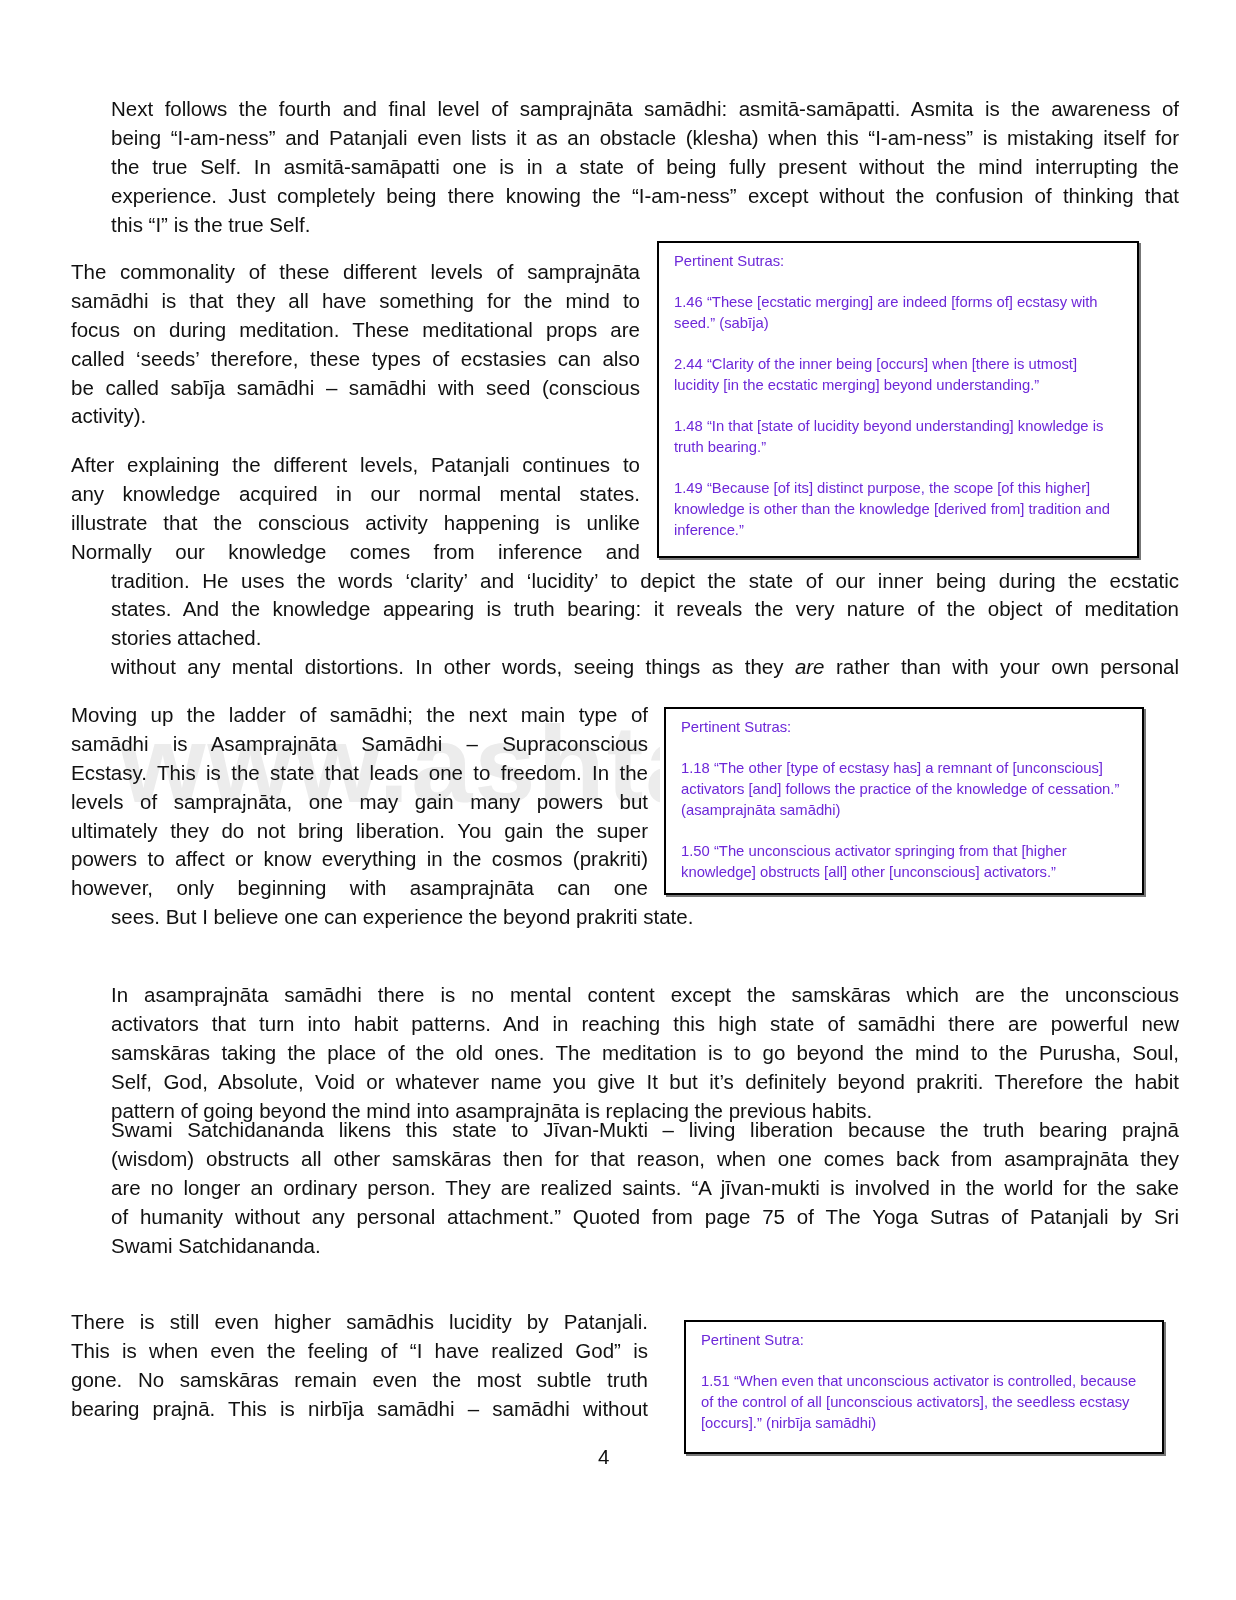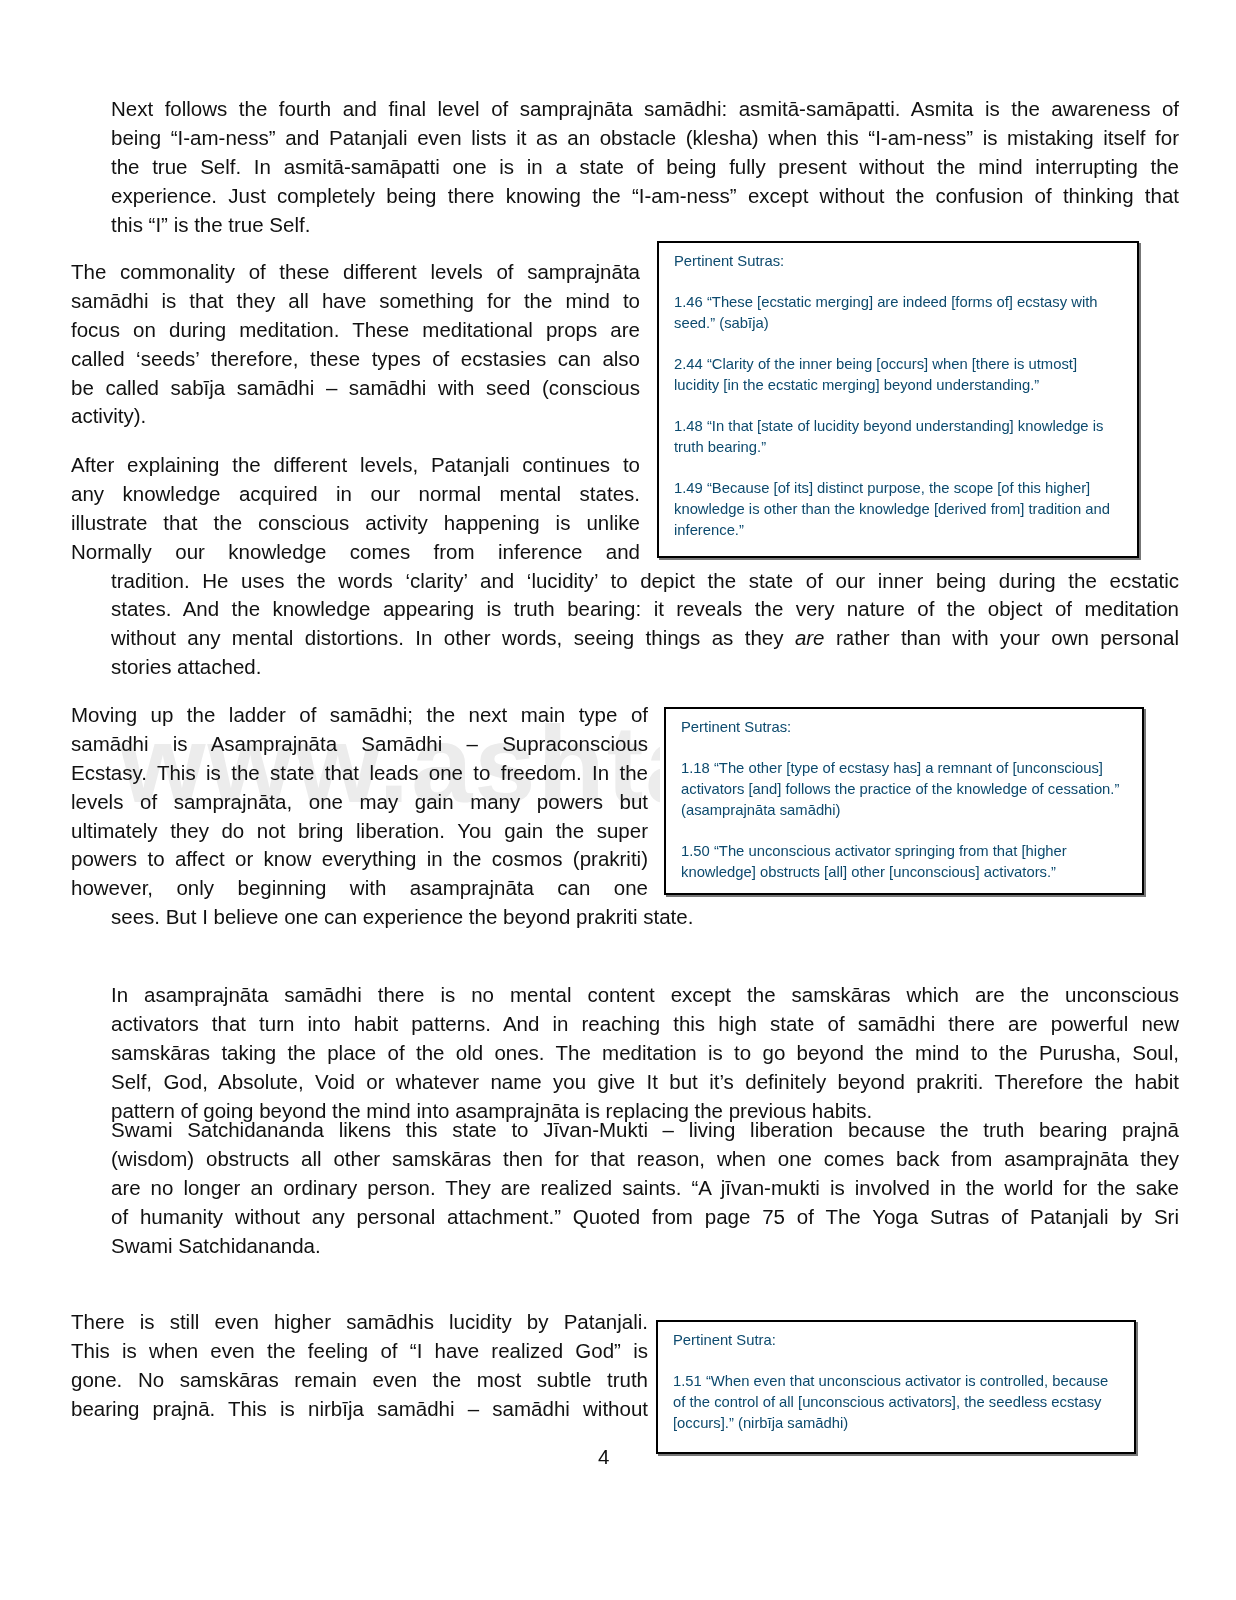--- a/index.html
+++ b/index.html
@@ -19,21 +19,21 @@
     position: absolute; left: 71px; font-size: 20.5px; line-height: 28.9px;
     text-align: justify; z-index: 1; margin: 0;
   }
   .p.full { width: 1068px; margin-left: 40px; }
   .p .ln { display: block; text-align: justify; text-align-last: justify; height: 28.9px; white-space: nowrap; }
   .p .ln.last { text-align-last: left; }
   .box {
     position: absolute; border: 2.5px solid #000; background: #fff;
     box-shadow: 2px 2px 0 #777; z-index: 2;
     font-family: "Liberation Sans", sans-serif; font-size: 14.8px; line-height: 21px;
-    color: #0c4a6e; padding: 8px 14px 10px 15px; box-sizing: border-box;
+    color: #6d28d9; padding: 8px 14px 10px 15px; box-sizing: border-box;
   }
   .box .hdr { margin-bottom: 20px; }
   .box .sutra { margin-bottom: 20px; }
   .box .sutra:last-child { margin-bottom: 0; }
   .pagenum {
     position: absolute; left: 598px; top: 1445px; font-size: 20.5px; z-index: 1;
   }
   em { font-style: italic; }
 </style>
 </head>
@@ -62,22 +62,22 @@
 
   <div class="p" style="top:451px; width:569px;">
     <span class="ln">After explaining the different levels, Patanjali continues to</span>
     <span class="ln">any knowledge acquired in our normal mental states.</span>
     <span class="ln">illustrate that the conscious activity happening is unlike</span>
     <span class="ln">Normally our knowledge comes from inference and</span>
   </div>
   <div class="p full" style="top:566.6px;">
     <span class="ln">tradition.  He uses the words ‘clarity’ and ‘lucidity’ to depict the state of our inner being during the ecstatic</span>
     <span class="ln">states.  And the knowledge appearing is truth bearing: it reveals the very nature of the object of meditation</span>
+    <span class="ln last">stories attached.</span>
     <span class="ln"><span>without any mental distortions.  In other words, seeing things as they </span><em>are</em><span> rather than with your own personal</span></span>
-    <span class="ln last">stories attached.</span>
   </div>
 
   <div class="p" style="top:701px; width:577px;">
     <span class="ln">Moving up the ladder of samādhi; the next main type of</span>
     <span class="ln">samādhi is Asamprajnāta Samādhi – Supraconscious</span>
     <span class="ln">Ecstasy.  This is the state that leads one to freedom.  In the</span>
     <span class="ln">levels of samprajnāta, one may gain many powers but</span>
     <span class="ln">ultimately they do not bring liberation.  You gain the super</span>
     <span class="ln">powers to affect or know everything in the cosmos (prakriti)</span>
     <span class="ln">however, only beginning with asamprajnāta can one</span>
@@ -116,19 +116,19 @@
     <div class="sutra">1.48 “In that [state of lucidity beyond understanding] knowledge is truth bearing.”</div>
     <div class="sutra">1.49 “Because [of its] distinct purpose, the scope [of this higher] knowledge is other than the knowledge [derived from] tradition and inference.”</div>
   </div>
 
   <div class="box" style="left:664px; top:707px; width:480px; height:188px;">
     <div class="hdr">Pertinent Sutras:</div>
     <div class="sutra">1.18 “The other [type of ecstasy has] a remnant of [unconscious] activators [and] follows the practice of the knowledge of cessation.” (asamprajnāta samādhi)</div>
     <div class="sutra">1.50 “The unconscious activator springing from that [higher knowledge] obstructs [all] other [unconscious] activators.”</div>
   </div>
 
-  <div class="box" style="left:656px; top:1320px; width:480px; height:134px;">
+  <div class="box" style="left:684px; top:1320px; width:480px; height:134px;">
     <div class="hdr">Pertinent Sutra:</div>
     <div class="sutra">1.51 “When even that unconscious activator is controlled, because of the control of all [unconscious activators], the seedless ecstasy [occurs].” (nirbīja samādhi)</div>
   </div>
 
   <div class="pagenum">4</div>
 </div>
 
 </body></html>

